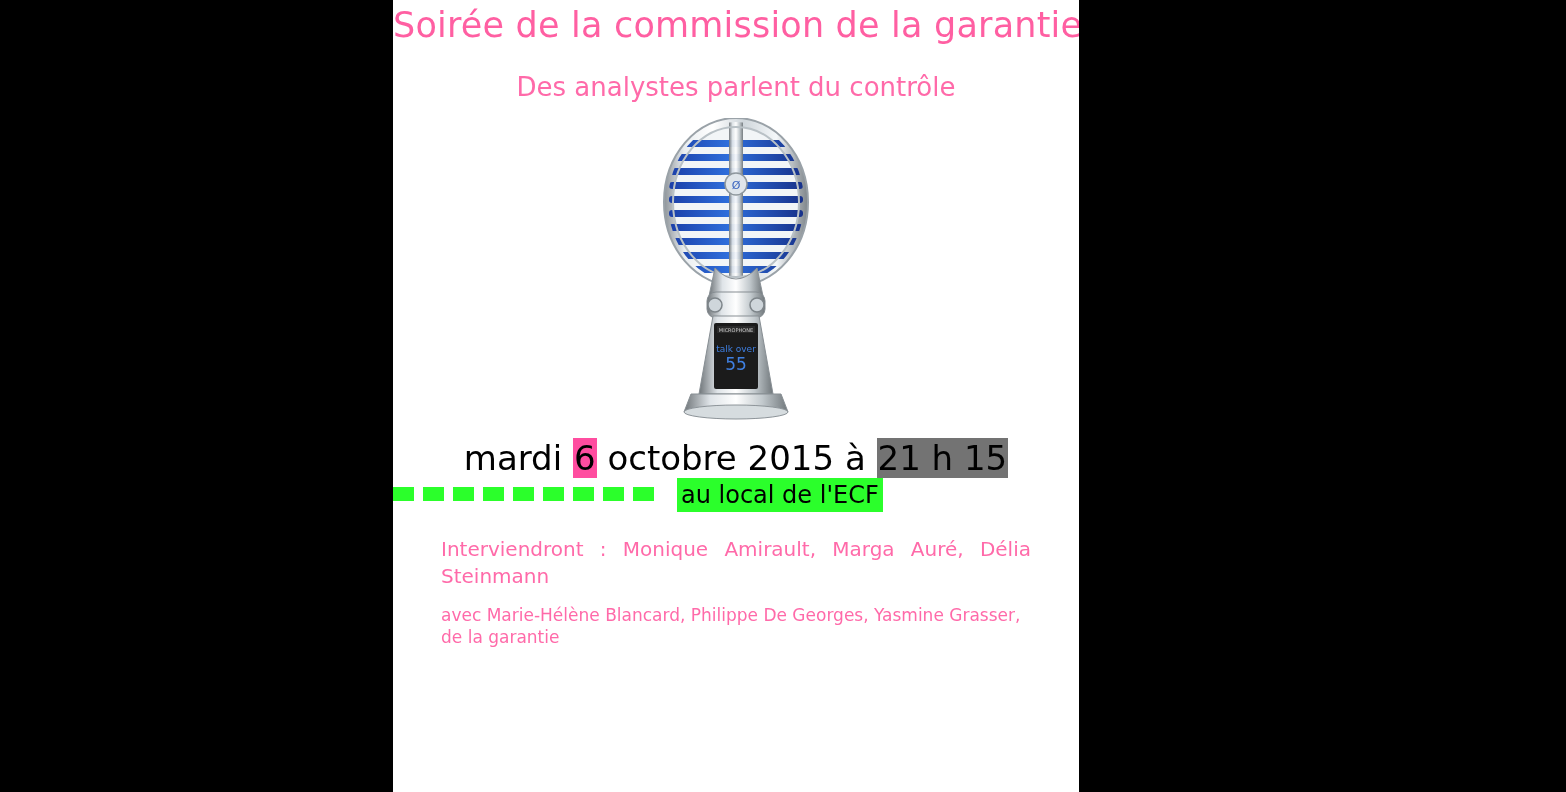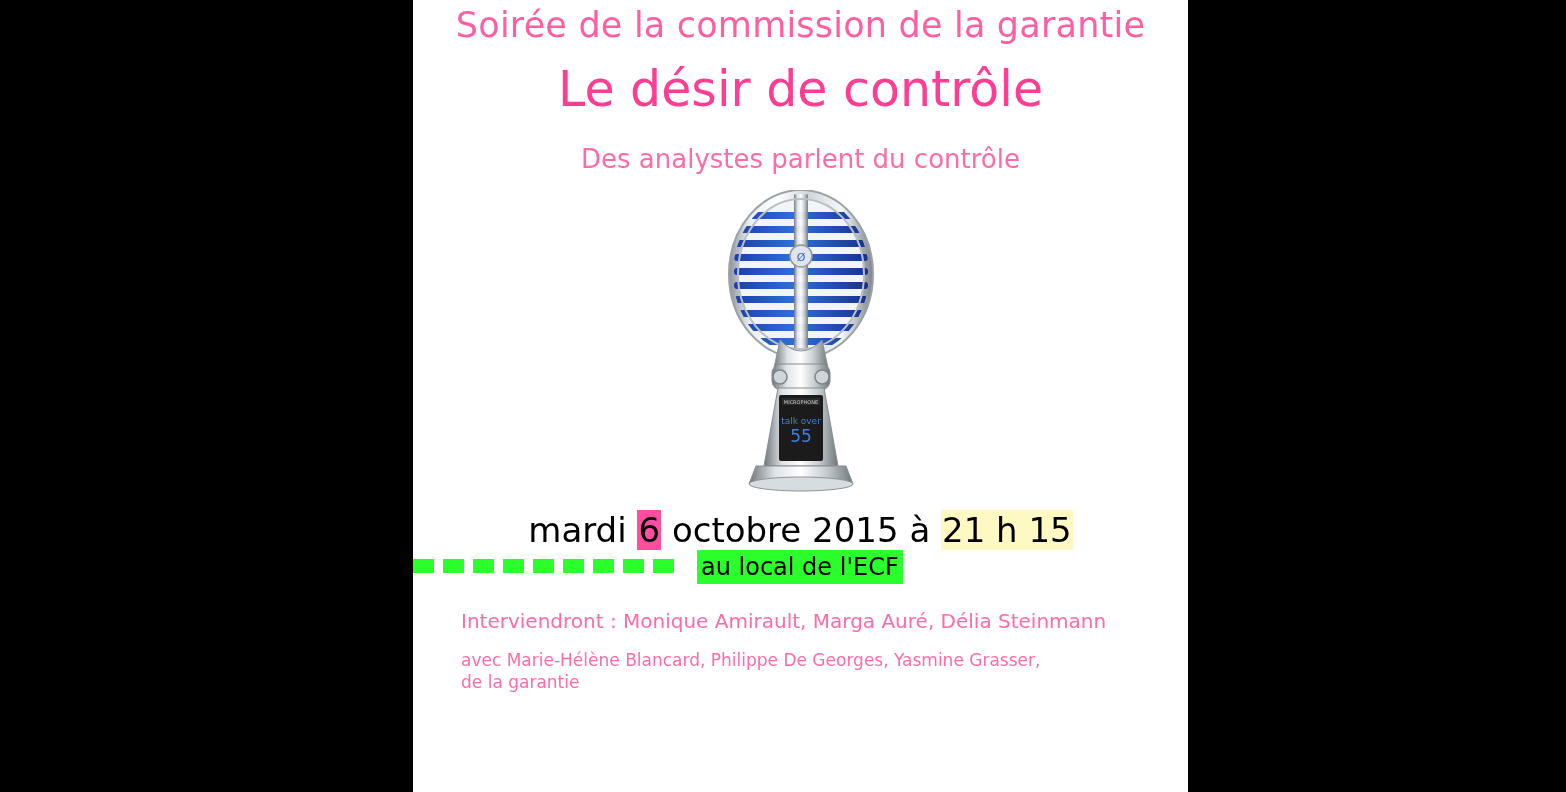--- a/index.html
+++ b/index.html
@@ -14,23 +14,23 @@
     font-family: "DejaVu Sans", sans-serif;
   }
   .stage {
     position: relative;
     width: 1566px;
     height: 792px;
     background: #000000;
   }
   .poster {
     position: absolute;
-    left: 413px;
+    left: 393px;
     top: 0;
-    width: 775px;
+    width: 686px;
     height: 792px;
     background: #ffffff;
     overflow: hidden;
   }
   .kicker {
     margin: 0;
     padding-top: 4px;
     text-align: center;
     color: #ff5fa2;
     font-size: 35px;
@@ -81,21 +81,21 @@
     color: #000000;
     margin-top: 10px;
     white-space: nowrap;
   }
   .hl-pink {
     background: #ff4da0;
     color: #000000;
     padding: 0 1px;
   }
   .hl-green {
-    background: #fef9c3;
+    background: #737373;
     color: #000000;
     padding: 0 1px;
   }
   .venue-row {
     position: relative;
     height: 36px;
   }
   .dashes {
     position: absolute;
     left: 0px;
@@ -148,21 +148,20 @@
   .discussion-rest div { white-space: nowrap; }
 </style>
 </head>
 <body>
 
 <div class="stage">
   <div class="poster">
 
     <div class="kicker">Soirée de la commission de la garantie</div>
 
-    <div class="title">Le désir de contrôle</div>
 
     <div class="subtitle">Des analystes parlent du contrôle</div>
 
     <div class="mic-wrap">
       <svg class="mic" viewBox="0 0 190 310">
         <defs>
           <linearGradient id="chrome" x1="0" y1="0" x2="1" y2="0">
             <stop offset="0%" stop-color="#8e9499"></stop>
             <stop offset="14%" stop-color="#e9edf0"></stop>
             <stop offset="34%" stop-color="#ffffff"></stop>

